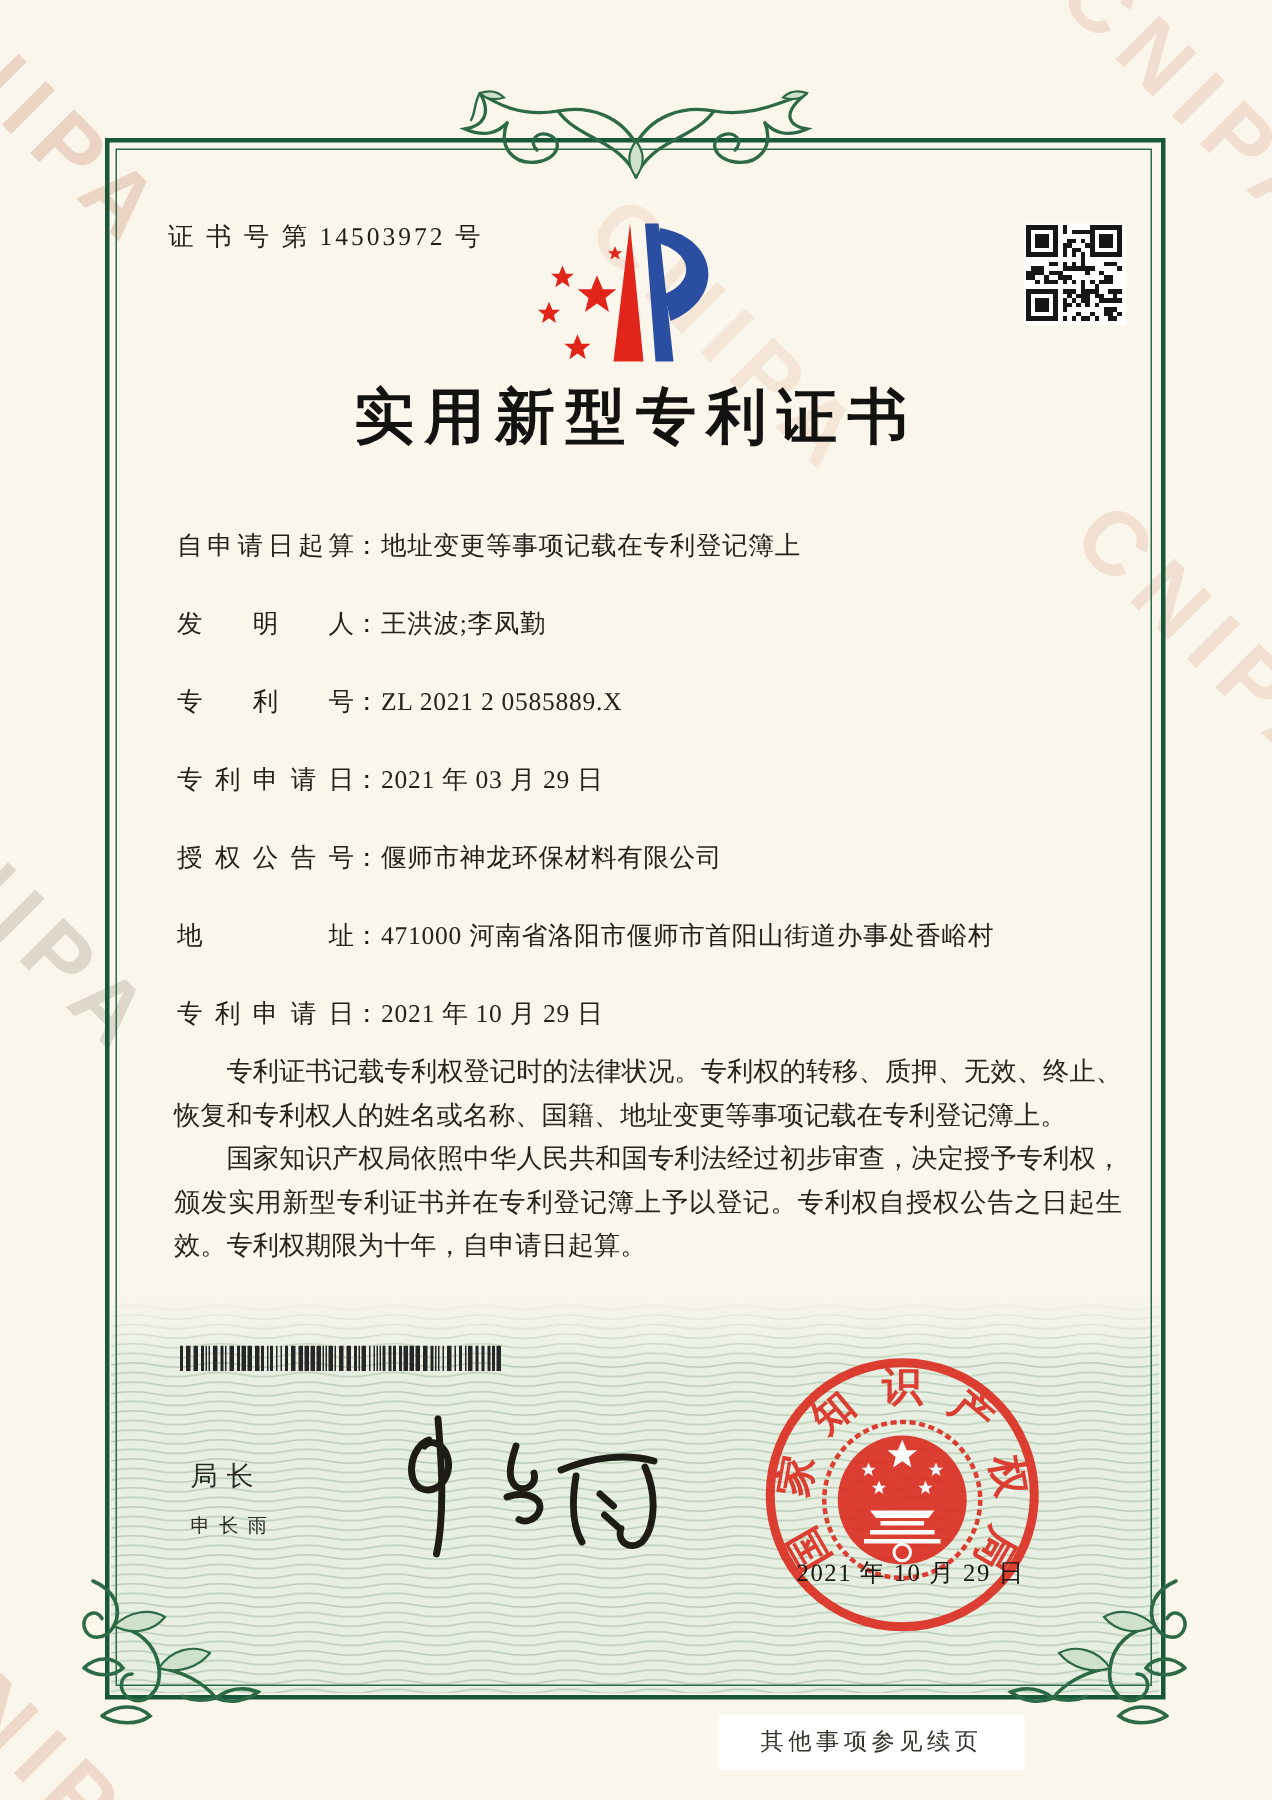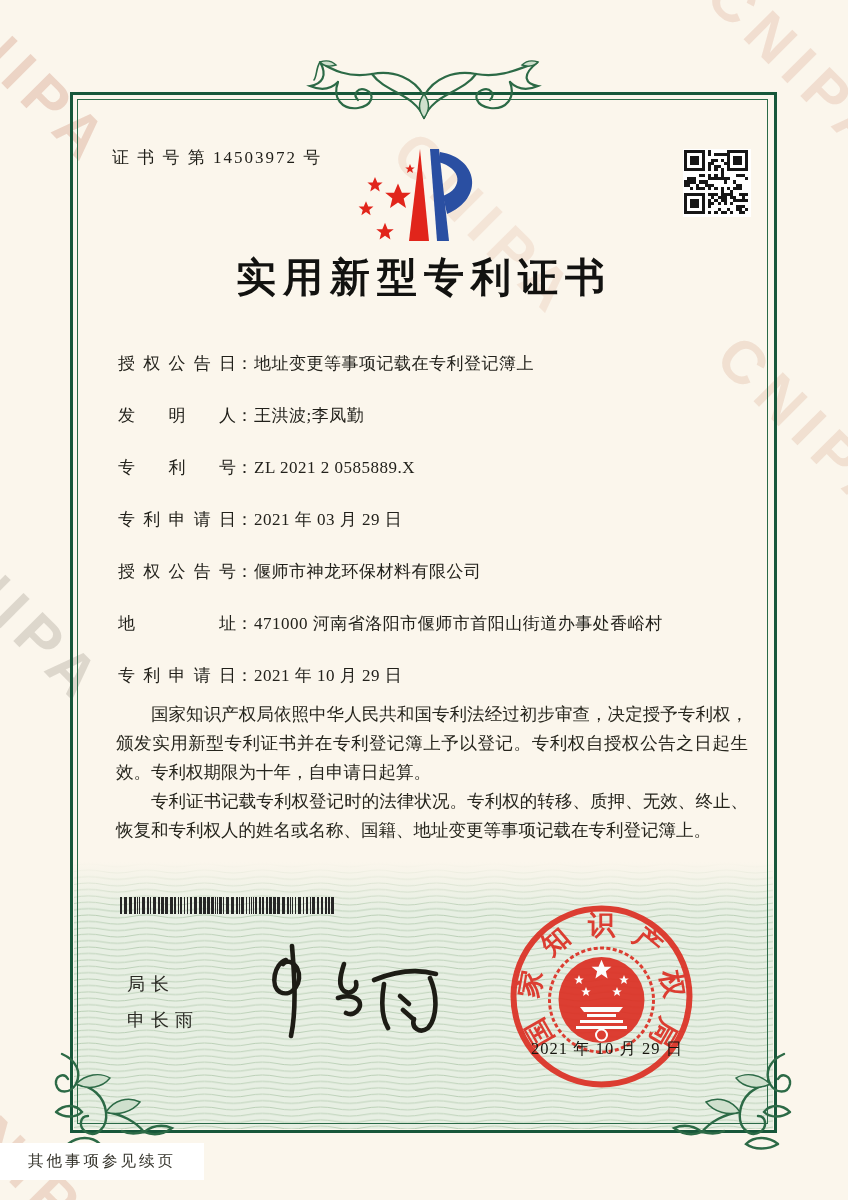--- a/index.html
+++ b/index.html
@@ -29,27 +29,27 @@
   .grant-row{position:relative;height:52px;white-space:nowrap;}
   .grant-second{position:absolute;left:318px;top:0;}
   .grant-second .flabel{width:100px;}
   .paras{position:absolute;left:116px;top:700px;width:632px;font-size:17.5px;
          line-height:29px;text-align:justify;color:#26251d;}
   .paras p{margin:0;text-indent:2em;}
   .barcode{position:absolute;left:120px;top:897px;width:218px;height:17px;overflow:hidden;
            white-space:nowrap;font-size:0;}
   .barcode span{display:inline-block;height:17px;background:#262626;vertical-align:top;}
   .sig-title{position:absolute;left:127px;top:972px;font-size:18px;letter-spacing:6px;color:#2a2a24;}
-  .sig-name{position:absolute;left:127px;top:1008px;font-size:18px;letter-spacing:6px;color:#2a2a24;}
+  .sig-name{position:absolute;left:127px;top:1008px;font-size:13px;letter-spacing:6px;color:#2a2a24;}
   .signature{position:absolute;left:256px;top:938px;}
   .seal{position:absolute;left:508px;top:903px;}
   .seal-date{position:absolute;left:531px;top:1038px;font-size:16.5px;letter-spacing:1px;color:#17160f;}
   .page-info{position:absolute;left:70px;top:1091px;width:707px;text-align:center;
              font-size:14.5px;letter-spacing:2px;color:#3c3b33;}
-  .note{position:absolute;left:0;top:1143px;width:800px;text-align:left;}
+  .note{position:absolute;left:0;top:1143px;width:683px;text-align:right;}
   .note span{display:inline-block;background:#ffffff;padding:8px 28px;font-size:15.5px;
              letter-spacing:3px;color:#34332b;}
   .orn{position:absolute;pointer-events:none;}
 </style>
 </head>
 <body>
 
 <div class="page">
 
   <div class="wm" style="left:-38px;top:-34px;color:rgba(222,178,158,.50)">CNIPA</div>
@@ -354,21 +354,21 @@
         <rect x="15" y="20" width="1" height="1" fill="#161616"></rect>
         <rect x="18" y="20" width="1" height="1" fill="#161616"></rect>
         <rect x="19" y="20" width="1" height="1" fill="#161616"></rect>
       </svg>
   </div>
 
   <div class="title">实用新型专利证书</div>
 
   <div class="fields">
     <div class="field-row">
-      <span class="flabel">授权公告日</span><span class="colon">：</span><span class="fvalue">地址变更等事项记载在专利登记簿上</span>
+      <span class="flabel">自申请日起算</span><span class="colon">：</span><span class="fvalue">地址变更等事项记载在专利登记簿上</span>
     </div>
     <div class="field-row">
       <span class="flabel">发明人</span><span class="colon">：</span><span class="fvalue">王洪波;李凤勤</span>
     </div>
     <div class="field-row">
       <span class="flabel">专利号</span><span class="colon">：</span><span class="fvalue">ZL 2021 2 0585889.X</span>
     </div>
     <div class="field-row">
       <span class="flabel">专利申请日</span><span class="colon">：</span><span class="fvalue">2021 年 03 月 29 日</span>
     </div>
@@ -379,22 +379,22 @@
       <span class="flabel">地址</span><span class="colon">：</span><span class="fvalue">471000 河南省洛阳市偃师市首阳山街道办事处香峪村</span>
     </div>
     <div class="grant-row">
       <span>
         <span class="flabel">专利申请日</span><span class="colon">：</span><span class="fvalue">2021 年 10 月 29 日</span>
       </span>
     </div>
   </div>
 
   <div class="paras">
+    <p>专利证书记载专利权登记时的法律状况。专利权的转移、质押、无效、终止、恢复和专利权人的姓名或名称、国籍、地址变更等事项记载在专利登记簿上。</p>
     <p>国家知识产权局依照中华人民共和国专利法经过初步审查，决定授予专利权，颁发实用新型专利证书并在专利登记簿上予以登记。专利权自授权公告之日起生效。专利权期限为十年，自申请日起算。</p>
-    <p>专利证书记载专利权登记时的法律状况。专利权的转移、质押、无效、终止、恢复和专利权人的姓名或名称、国籍、地址变更等事项记载在专利登记簿上。</p>
   </div>
 
   <div class="barcode"><span style="width: 2px; margin-right: 2px;"></span><span style="width: 3px; margin-right: 2px;"></span><span style="width: 3px; margin-right: 2px;"></span><span style="width: 2px; margin-right: 1px;"></span><span style="width: 1px; margin-right: 1px;"></span><span style="width: 1px; margin-right: 2px;"></span><span style="width: 3px; margin-right: 2px;"></span><span style="width: 2px; margin-right: 1px;"></span><span style="width: 1px; margin-right: 2px;"></span><span style="width: 3px; margin-right: 2px;"></span><span style="width: 2px; margin-right: 1px;"></span><span style="width: 3px; margin-right: 1px;"></span><span style="width: 3px; margin-right: 2px;"></span><span style="width: 3px; margin-right: 1px;"></span><span style="width: 2px; margin-right: 2px;"></span><span style="width: 1px; margin-right: 1px;"></span><span style="width: 2px; margin-right: 2px;"></span><span style="width: 1px; margin-right: 2px;"></span><span style="width: 1px; margin-right: 2px;"></span><span style="width: 2px; margin-right: 2px;"></span><span style="width: 3px; margin-right: 2px;"></span><span style="width: 3px; margin-right: 1px;"></span><span style="width: 3px; margin-right: 1px;"></span><span style="width: 3px; margin-right: 1px;"></span><span style="width: 3px; margin-right: 1px;"></span><span style="width: 1px; margin-right: 1px;"></span><span style="width: 1px; margin-right: 1px;"></span><span style="width: 3px; margin-right: 1px;"></span><span style="width: 1px; margin-right: 2px;"></span><span style="width: 3px; margin-right: 2px;"></span><span style="width: 3px; margin-right: 2px;"></span><span style="width: 2px; margin-right: 1px;"></span><span style="width: 1px; margin-right: 1px;"></span><span style="width: 3px; margin-right: 2px;"></span><span style="width: 1px; margin-right: 2px;"></span><span style="width: 1px; margin-right: 1px;"></span><span style="width: 1px; margin-right: 1px;"></span><span style="width: 1px; margin-right: 1px;"></span><span style="width: 2px; margin-right: 2px;"></span><span style="width: 2px; margin-right: 1px;"></span><span style="width: 2px; margin-right: 2px;"></span><span style="width: 2px; margin-right: 1px;"></span><span style="width: 3px; margin-right: 1px;"></span><span style="width: 3px; margin-right: 1px;"></span><span style="width: 3px; margin-right: 2px;"></span><span style="width: 3px; margin-right: 2px;"></span><span style="width: 2px; margin-right: 1px;"></span><span style="width: 1px; margin-right: 1px;"></span><span style="width: 1px; margin-right: 2px;"></span><span style="width: 1px; margin-right: 2px;"></span><span style="width: 3px; margin-right: 2px;"></span><span style="width: 1px; margin-right: 2px;"></span><span style="width: 2px; margin-right: 2px;"></span><span style="width: 1px; margin-right: 1px;"></span><span style="width: 3px; margin-right: 2px;"></span><span style="width: 2px; margin-right: 2px;"></span><span style="width: 2px; margin-right: 2px;"></span><span style="width: 2px; margin-right: 1px;"></span><span style="width: 2px; margin-right: 1px;"></span><span style="width: 3px; margin-right: 1px;"></span></div>
 
   <div class="sig-title">局长</div>
   <div class="sig-name">申长雨</div>
 
   <svg class="signature" width="186" height="104" viewBox="0 0 186 104">
     <g fill="none" stroke="#1d1c15" stroke-width="4.6" stroke-linecap="round">
       <path d="M30,22 C18,26 14,48 24,54 C36,60 48,44 41,30 C37,23 30,22 27,26"></path>

